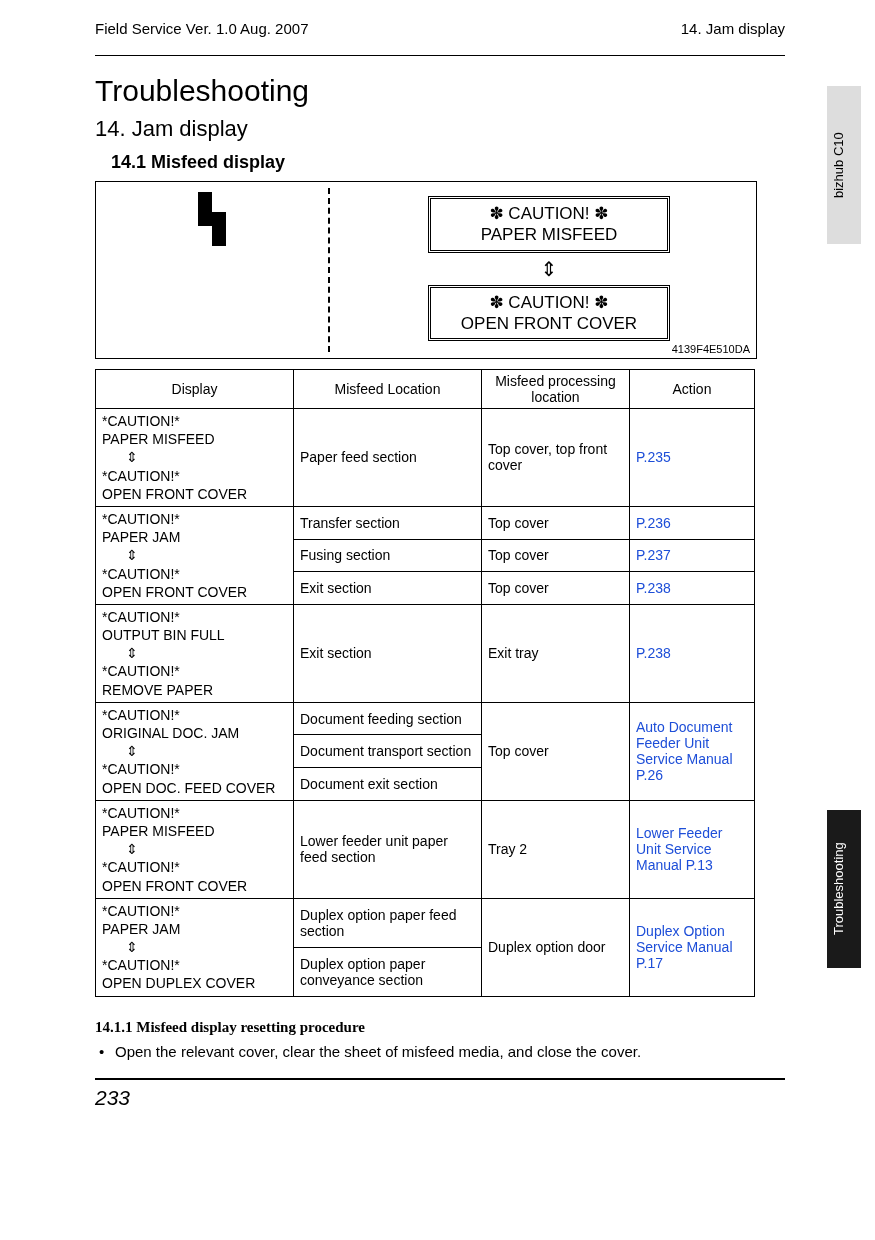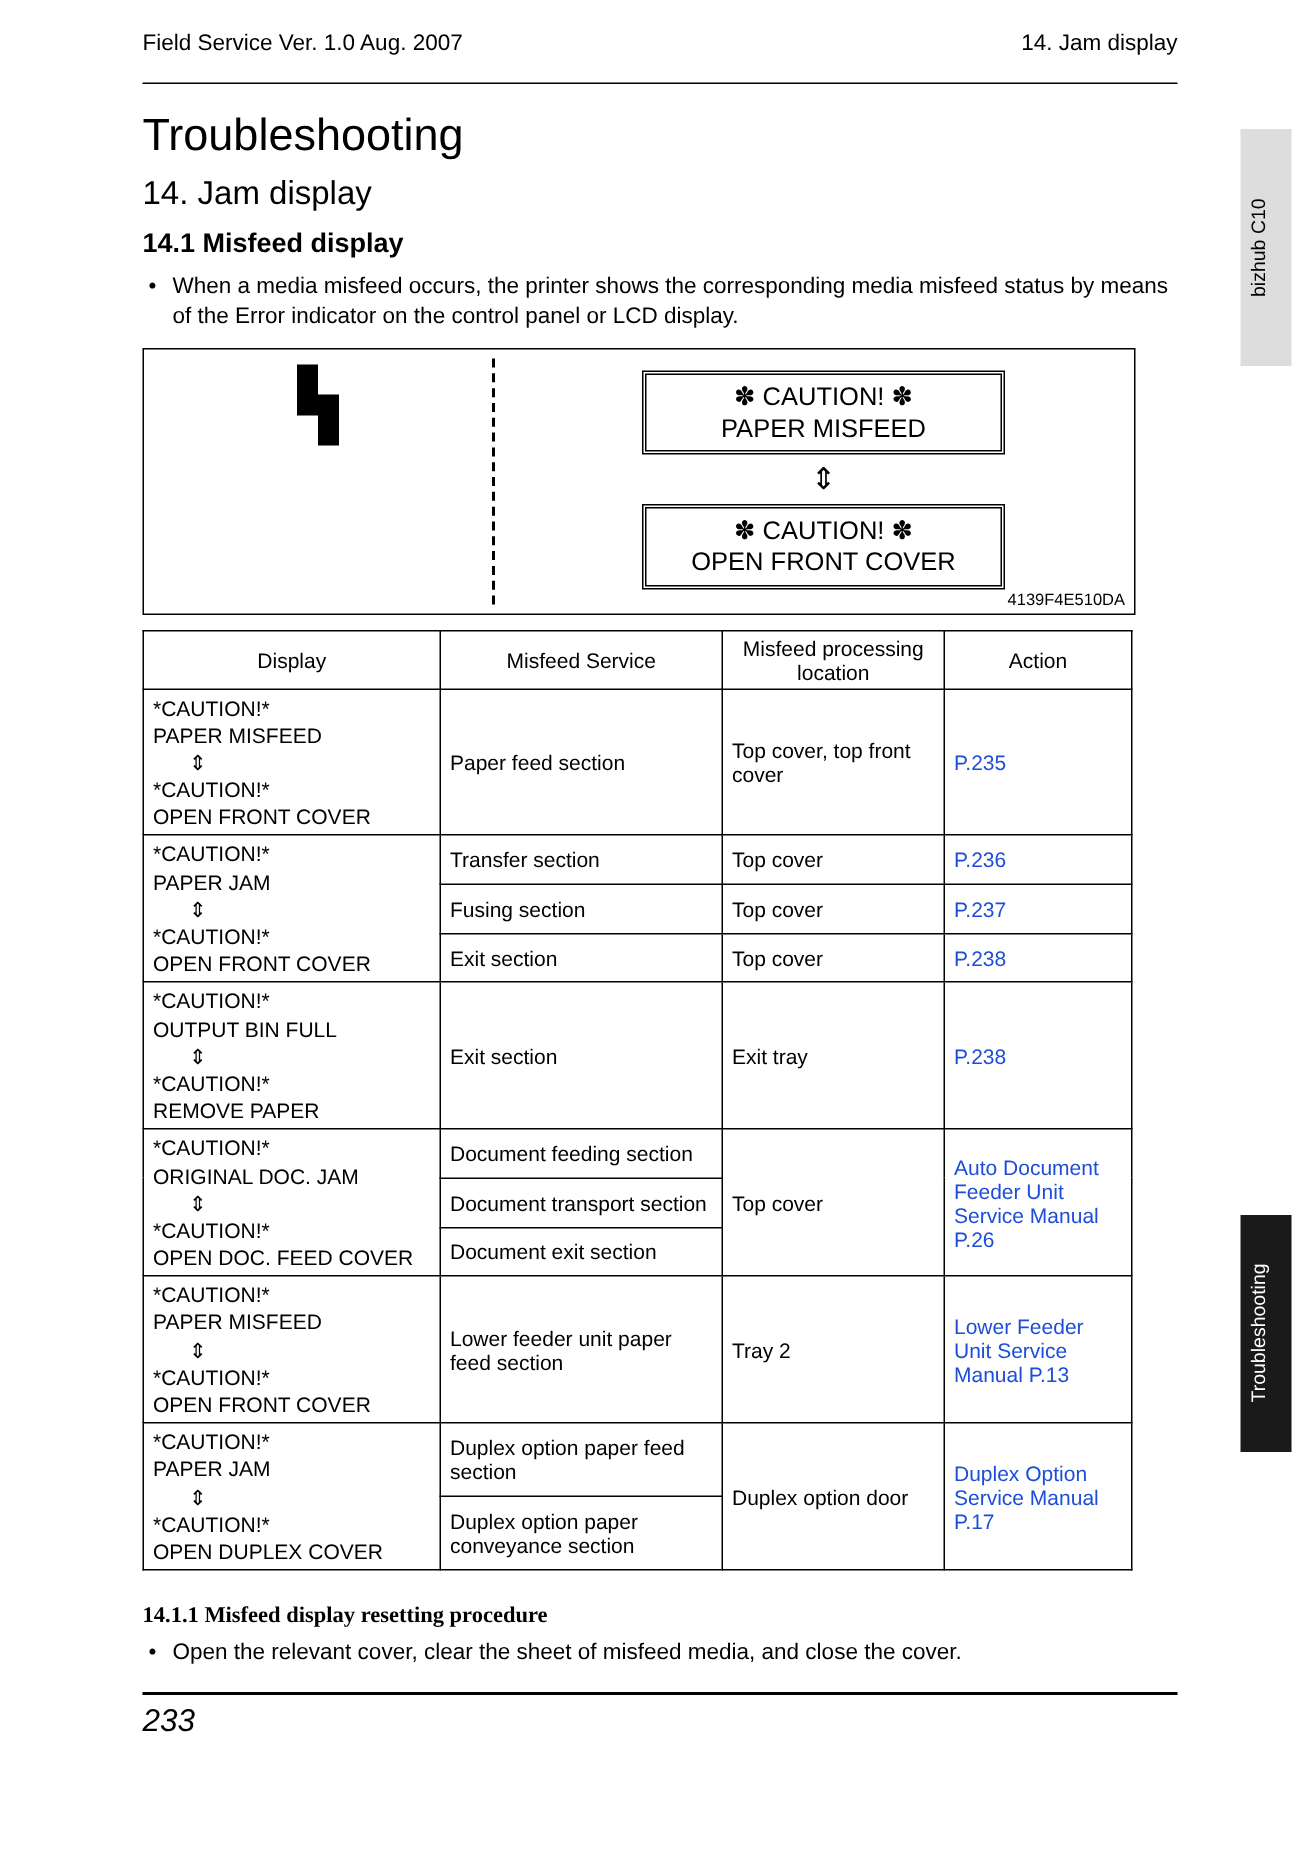--- a/index.html
+++ b/index.html
@@ -30,21 +30,21 @@
     font-weight: normal;
   }
   .chapter-title {
     font-size: 22px;
     margin: 6px 0 10px 0;
     font-weight: normal;
   }
   .subsection-title {
     font-size: 18px;
     font-weight: bold;
-    margin: 4px 0 8px 0;
+    margin: 4px 0 8px 16px;
   }
   .bullet-para {
     font-size: 15px;
     padding-left: 20px;
     position: relative;
     line-height: 1.35;
     margin: 4px 0 10px 0;
   }
   .bullet-para::before {
     content: "•";
@@ -191,21 +191,20 @@
 
   <div class="header-line">
     <span>Field Service Ver. 1.0 Aug. 2007</span>
     <span>14. Jam display</span>
   </div>
 
   <h1 class="section-title">Troubleshooting</h1>
   <h2 class="chapter-title">14.  Jam display</h2>
   <h3 class="subsection-title">14.1   Misfeed display</h3>
 
-  <p class="bullet-para">When a media misfeed occurs, the printer shows the corresponding media misfeed status by means of the Error indicator on the control panel or LCD display.</p>
 
   <div class="diagram-box">
     <div class="diagram-left">
       <div class="error-glyph"></div>
     </div>
     <div class="diagram-divider"></div>
     <div class="lcd-container">
       <div class="lcd-box">
         <div>✽ CAUTION! ✽</div>
         <div>PAPER MISFEED</div>
@@ -216,21 +215,21 @@
         <div>OPEN FRONT COVER</div>
       </div>
     </div>
     <div class="diagram-id">4139F4E510DA</div>
   </div>
 
   <table class="jam-table">
     <thead>
       <tr>
         <th style="width:185px">Display</th>
-        <th style="width:175px">Misfeed Service</th>
+        <th style="width:175px">Misfeed Location</th>
         <th style="width:135px">Misfeed processing location</th>
         <th>Action</th>
       </tr>
     </thead>
     <tbody id="jam-tbody">
         <tr>
           <td class="disp-cell">
             <div>*CAUTION!*</div>
             <div>PAPER MISFEED</div>
             <span class="swap-arrow">⇕</span>

